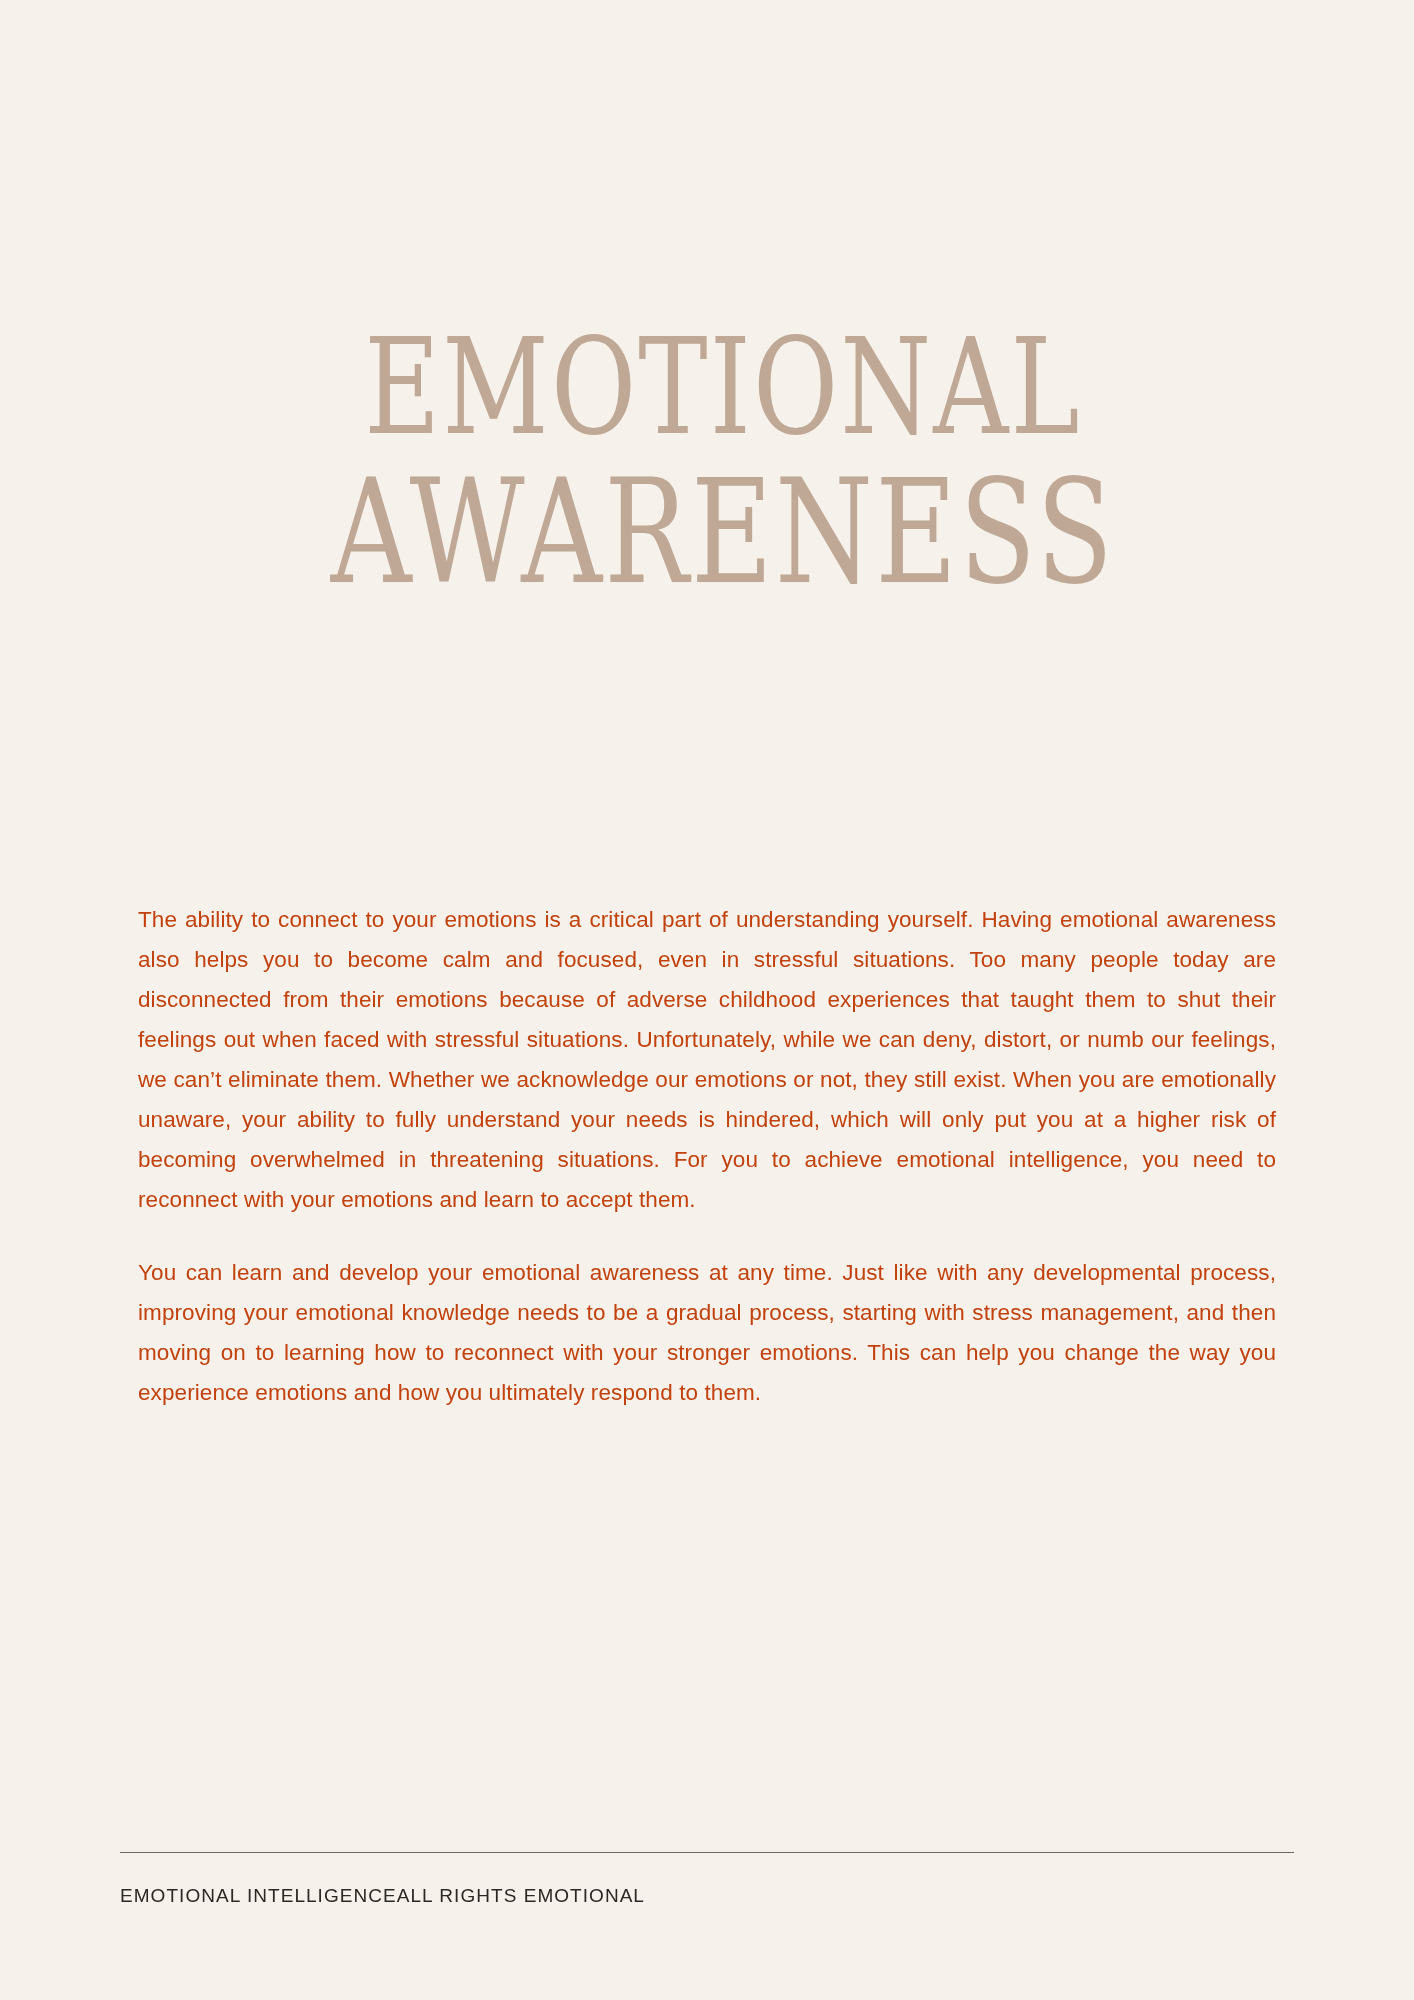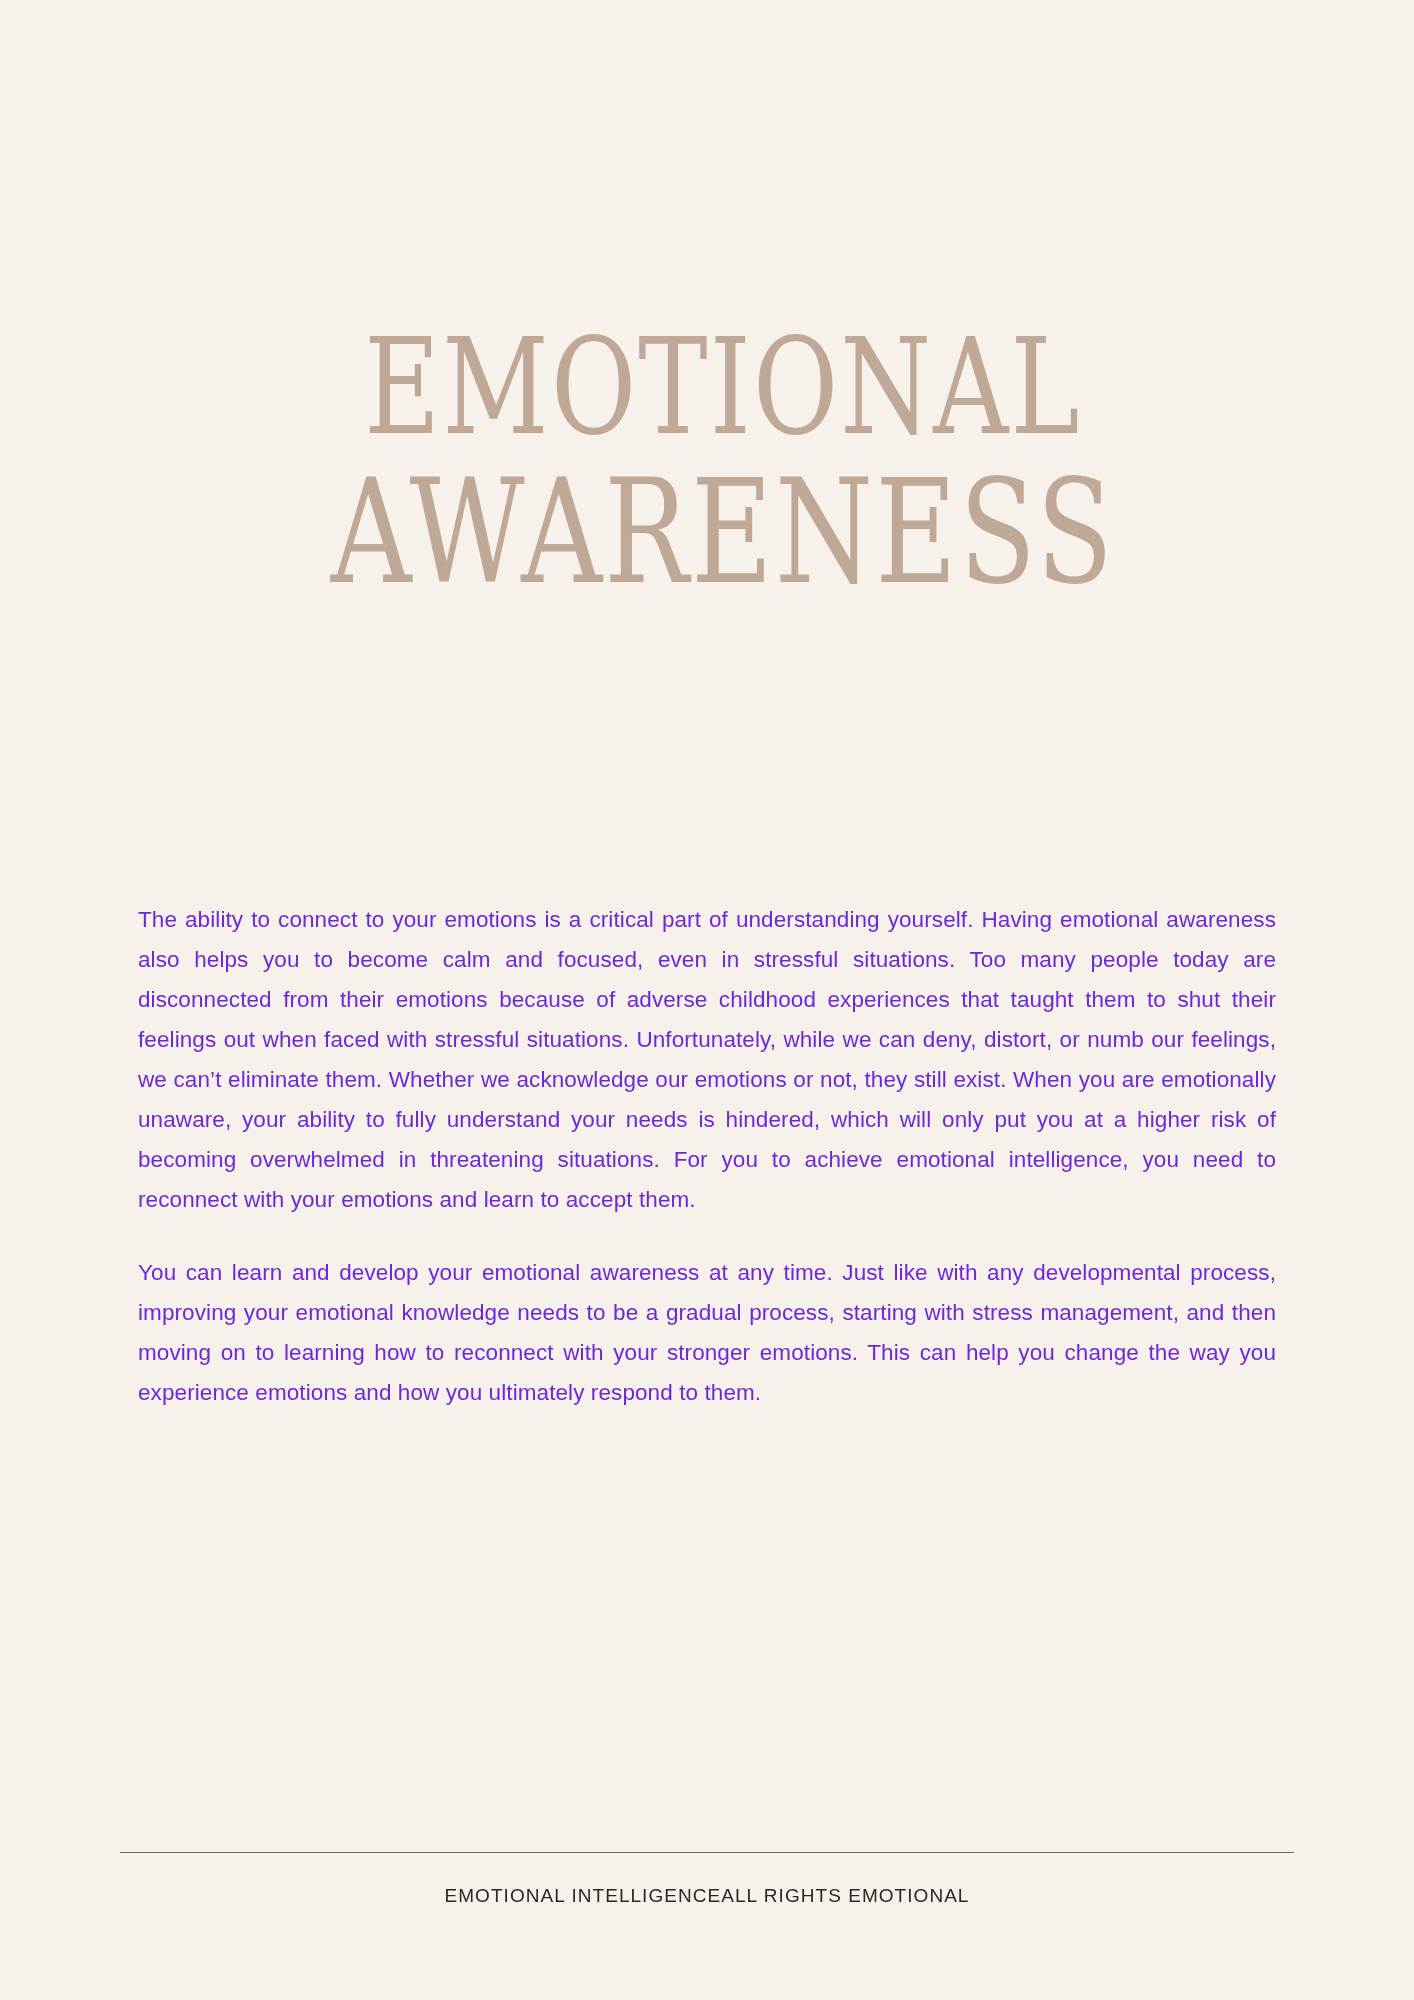--- a/index.html
+++ b/index.html
@@ -53,21 +53,21 @@
   
   .body-block {
     position: absolute;
     left: 138px;
     right: 138px;
     top: 900px;
   }
   .para {
     font-size: 22.5px;
     line-height: 40px;
-    color: #6d28d9;
+    color: #c2410c;
     text-align: justify;
     margin: 0 0 33px 0;
     letter-spacing: 0.004em;
   }
   .para:last-child {
     margin-bottom: 0;
     margin-top: 21px;
   }
   .para-last-natural {
     text-align: justify;
@@ -82,21 +82,21 @@
     height: 1px;
     background: #3a3a3a;
     opacity: .75;
   }
   .footer {
     position: absolute;
     left: 120px;
     right: 120px;
     top: 1885px;
     display: flex;
-    justify-content: center;
+    justify-content: flex-start;
     align-items: center;
     font-size: 19px;
     letter-spacing: 0.055em;
     color: #2b2724;
   }
 </style>
 </head>
 <body>
 
 <div class="page">

